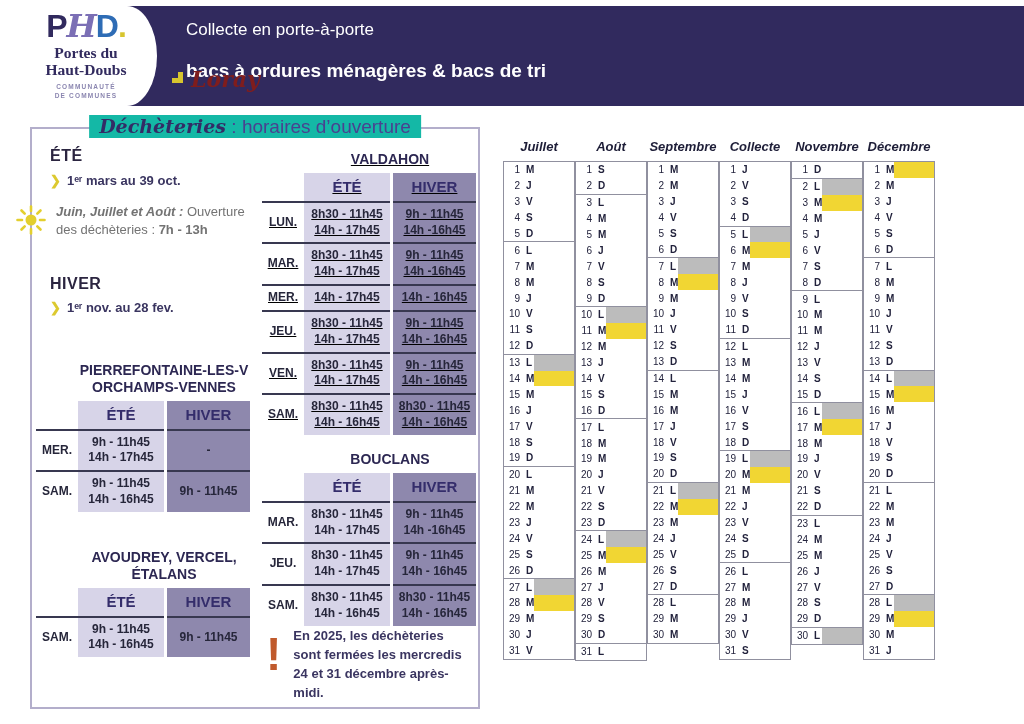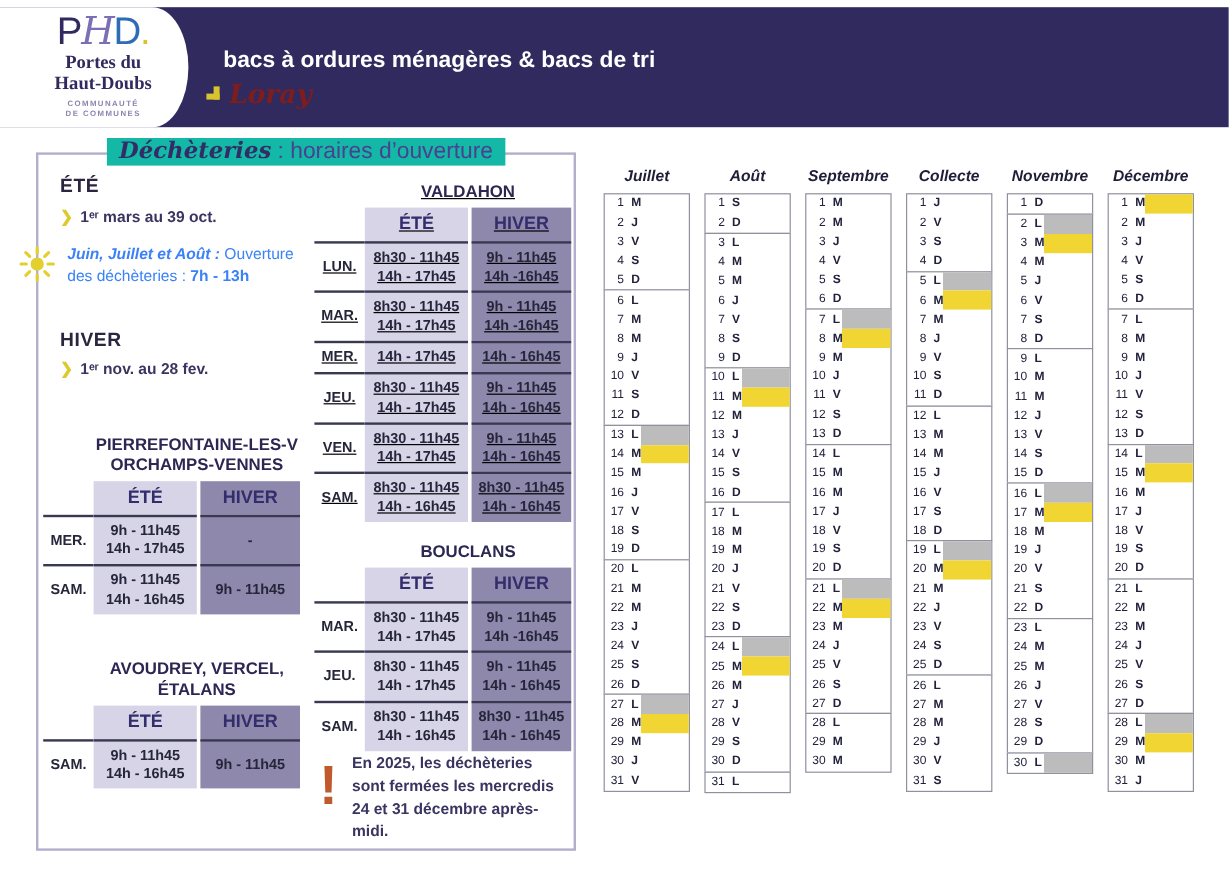--- a/index.html
+++ b/index.html
@@ -4,21 +4,21 @@
 <style>
   * { margin:0; padding:0; box-sizing:border-box; }
   body { background:#fff; font-family:"Liberation Sans", sans-serif; }
   #page { position:relative; width:1024px; height:724px; background:#fff; overflow:hidden; }
 
   
   .header-bar { position:absolute; left:0; top:6px; right:0; height:100px; background:#312a5e; }
   .logo-pill { position:absolute; left:-40px; top:6px; width:197px; height:100px; background:#fff;
                border-radius:0 30px 30px 0 / 0 50px 50px 0; }
   .logo-block { position:absolute; left:26px; top:10px; width:120px; text-align:center; }
-  .logo-mark { font-size:32px; font-weight:normal; line-height:1; letter-spacing:-1px; }
+  .logo-mark { font-size:32px; font-weight:bold; line-height:1; letter-spacing:-1px; }
   .logo-mark .lp { color:#312a5e; }
   .logo-mark .lh { color:#7b6fb5; font-style:italic; font-family:"DejaVu Serif", serif; }
   .logo-mark .ld { color:#2e6cb5; }
   .logo-mark .ldot { color:#d7c52e; }
   .logo-name { font-size:15.5px; font-weight:bold; color:#312a5e; line-height:1.12; margin-top:2px;font-family:Liberation Serif, serif; }
   .logo-sub { font-size:6.5px; letter-spacing:1.2px; color:#8b86b0; font-weight:bold; margin-top:3px; line-height:1.4; }
   .hdr-text { position:absolute; left:186px; top:20px; color:#fff; }
   .hdr-line1 { font-size:17px; }
   .hdr-line2 { font-size:19px; font-weight:bold; margin-top:20px; }
   .commune-row { position:absolute; left:172px; top:68px; display:flex; align-items:flex-start; }
@@ -28,21 +28,21 @@
 
   
   .panel { position:absolute; left:30px; top:127px; width:450px; height:582px; border:2px solid #b3aecb; }
   .panel-title { position:absolute; top:-14px; left:50%; transform:translateX(-50%); background:#14b8a6; padding:0 10px; white-space:nowrap; font-size:19px; }
   .panel-title .pt-em { font-family:"DejaVu Serif", serif; font-style:italic; font-weight:bold; color:#332c66; }
   .panel-title .pt-rest { color:#4a4190; }
 
   .season-head { position:absolute; font-size:16px; font-weight:bold; color:#2b2540; letter-spacing:.5px; }
   .season-line { position:absolute; font-size:13px; color:#3a3560; font-weight:bold; }
   .chev { color:#dcc92f; font-weight:bold; margin-right:6px; font-size:13px; }
-  .sun-note { position:absolute; left:24px; top:74px; width:196px; font-size:13px; color:#3b82f6; line-height:1.35; }
+  .sun-note { position:absolute; left:24px; top:74px; width:196px; font-size:13px; color:#737373; line-height:1.35; }
   .sun-note .sn-it { font-style:italic; font-weight:bold; }
   .sun-note .sn-b { font-weight:bold; }
   .sun-icon { position:absolute; left:-16px; top:76px; }
 
   
   .sched { position:absolute; }
   .tbl-title { font-weight:bold; font-size:14px; color:#2c2752; text-align:center; margin-left:42px; margin-bottom:5px; line-height:1.2; white-space:nowrap; }
   .tbl-grid { display:grid; grid-template-columns:42px 86px 86px; }
   .cell { display:flex; flex-direction:column; justify-content:center; align-items:center; font-size:12px; font-weight:bold; color:#26263a; line-height:1.32; padding:4px 0; }
   .cell.head { height:28px; font-size:15px; color:#342d6b; padding:0; }
@@ -51,21 +51,21 @@
   .cell.sep { border-top:2px solid #383850; }
   .cell.day { font-size:12px; }
   .cell.spacer { background:#fff; }
 
   
   .warning { position:absolute; left:234px; top:498px; width:206px; display:flex; align-items:flex-start; }
   .warn-mark { font-size:46px; font-weight:bold; color:#c05a2c; line-height:1; margin-right:12px; margin-top:4px; }
   .warn-text { font-size:13px; font-weight:bold; color:#3a3560; line-height:1.45; white-space:pre-line; }
 
   
-  .cal-strip { position:absolute; left:503px; top:139px; display:flex; gap:12px; }
+  .cal-strip { position:absolute; left:503px; top:139px; display:flex; gap:0; }
   .cal-month { width:72px; }
   .cal-title { font-style:italic; font-weight:bold; font-size:13px; color:#1e1e38; text-align:center; margin-bottom:7px; }
   .cal-week { border:1px solid #90909f; background:#fff; }
   .cal-week + .cal-week { margin-top:-1px; }
   .cal-row { height:15.9px; display:flex; align-items:center; font-size:10px; color:#22223c; }
   .cal-num { width:16px; text-align:right; }
   .cal-letter { margin-left:6px; font-weight:bold; }
   .hl-gray { background:linear-gradient(to right, transparent 30px, #bcbcbc 30px); }
   .hl-yellow { background:linear-gradient(to right, transparent 30px, #f1d633 30px); }
 </style>
@@ -81,20 +81,21 @@
     <div class="logo-name">
       <div>Portes du</div>
       <div>Haut-Doubs</div>
     </div>
     <div class="logo-sub">
       <div>COMMUNAUTÉ</div>
       <div>DE COMMUNES</div>
     </div>
   </div>
   <div class="hdr-text">
+    <div class="hdr-line1">Collecte en porte-à-porte</div>
     <div class="hdr-line2">bacs à ordures ménagères &amp; bacs de tri</div>
   </div>
   <div class="commune-row">
     <span class="corner-icon"></span>
     <span class="commune-name">Loray</span>
   </div>
 
   <div class="panel">
     <div class="panel-title"><span class="pt-em">Déchèteries</span><span class="pt-rest"> : horaires d’ouverture</span></div>
 

